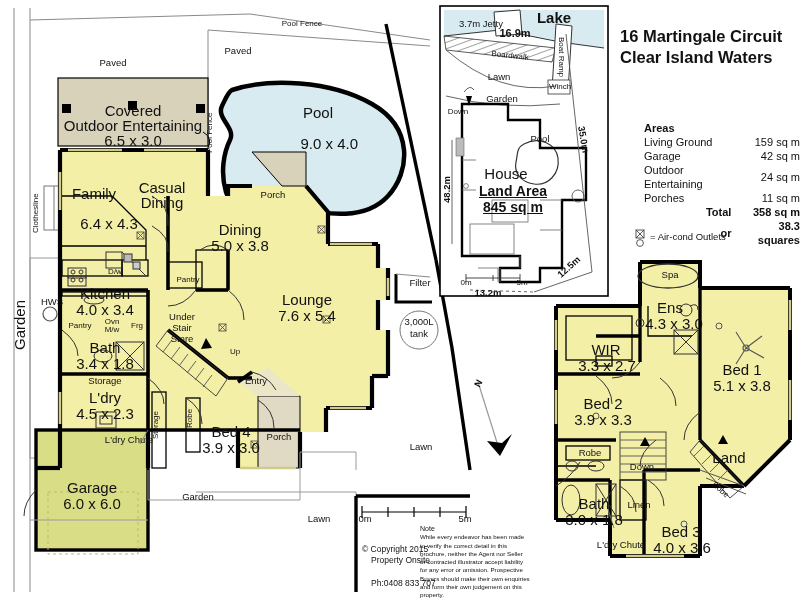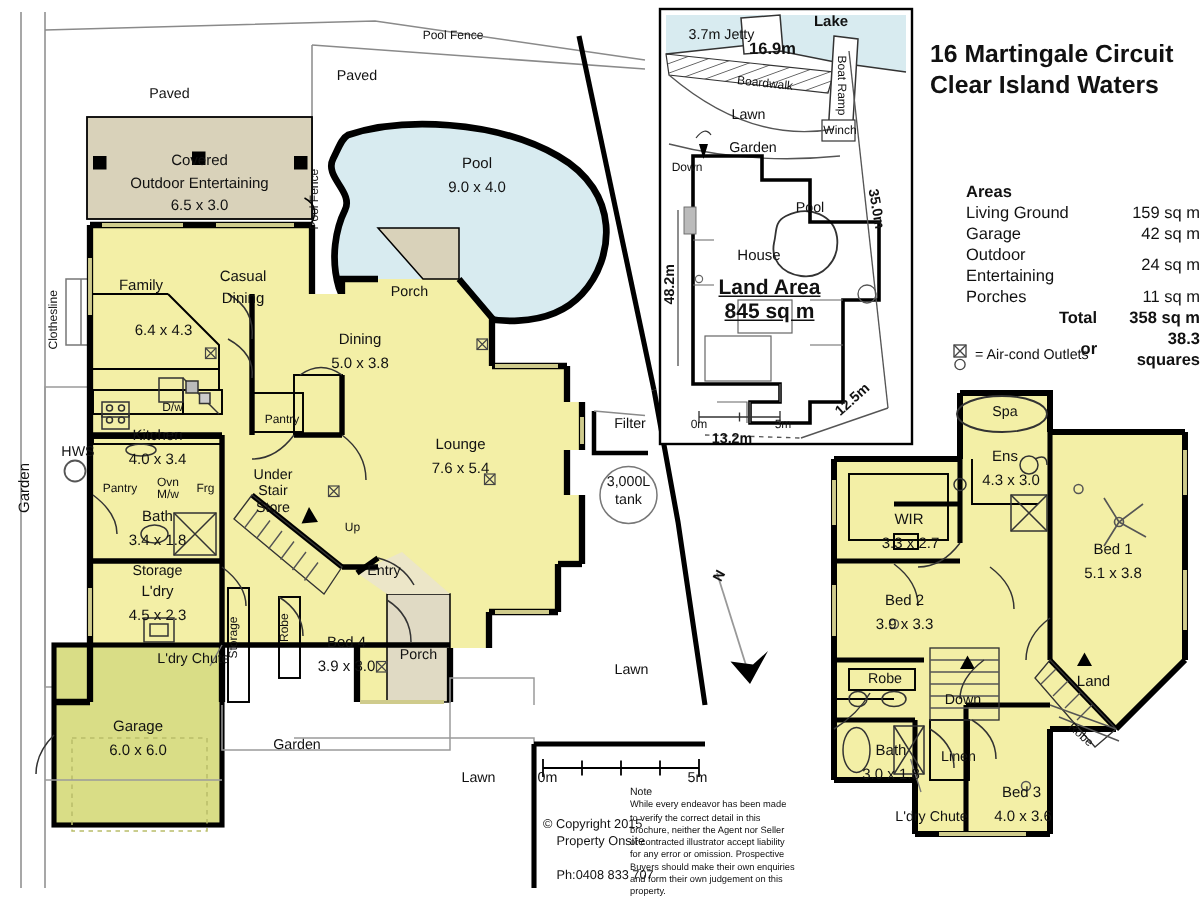--- a/index.html
+++ b/index.html
@@ -1,20 +1,20 @@
 <!DOCTYPE html>
 <html><head>
 <meta charset="utf-8">
 <style>
   html,body{margin:0;padding:0;background:#fff;}
   body{width:800px;height:600px;overflow:hidden;
        font-family:"Liberation Sans",sans-serif;color:#111;}
   #stage{position:relative;width:800px;height:600px;}
   .lbl{position:absolute;white-space:pre;line-height:1.08;text-align:center;}
-  .rm{font-size:10px;}
+  .rm{font-size:15px;}
   .sm{font-size:9.5px;}
   .xs{font-size:8px;}
   .vert{writing-mode:vertical-rl;transform:rotate(180deg);}
   .vert2{writing-mode:vertical-rl;}
   svg{position:absolute;left:0;top:0;}
   .ttl{position:absolute;font-size:16.5px;font-weight:bold;line-height:1.25;}
   .areas{position:absolute;font-size:11px;line-height:1.27;}
   .areas table{border-collapse:collapse;font-size:11px;}
   .areas td{padding:0 0 0 0;margin-left:40px;}
   .areas td.v{text-align:right;padding-left:10px;}
@@ -424,21 +424,21 @@
 
 <div class="lbl sm" style="left:78px;top:58px;width:70px;">Paved</div>
 <div class="lbl sm" style="left:208px;top:46px;width:60px;">Paved</div>
 <div class="lbl xs" style="left:262px;top:20px;width:80px;">Pool Fence</div>
 <div class="lbl xs vert" style="left:206px;top:96px;height:74px;">Pool Fence</div>
 <div class="lbl xs vert" style="left:32px;top:178px;height:70px;">Clothesline</div>
 <div class="lbl rm vert" style="left:12px;top:290px;height:70px;">Garden</div>
 <div class="lbl sm" style="left:34px;top:297px;width:36px;">HWS</div>
 
 <div class="lbl rm" style="left:278px;top:105px;width:80px;">Pool</div>
-<div class="lbl rm" style="left:278px;top:121px;width:80px;">9.0 x 4.0</div>
+<div class="lbl rm" style="left:278px;top:136px;width:80px;text-align:right;">9.0 x 4.0</div>
 
 <div class="lbl rm" style="left:83px;top:103px;width:100px;">Covered</div>
 <div class="lbl rm" style="left:63px;top:118px;width:140px;">Outdoor Entertaining</div>
 <div class="lbl rm" style="left:83px;top:133px;width:100px;">6.5 x 3.0</div>
 
 <div class="lbl rm" style="left:62px;top:186px;width:64px;">Family</div>
 <div class="lbl rm" style="left:130px;top:180px;width:64px;">Casual</div>
 <div class="lbl rm" style="left:130px;top:195px;width:64px;">Dining</div>
 <div class="lbl rm" style="left:66px;top:216px;width:86px;">6.4 x 4.3</div>
 

